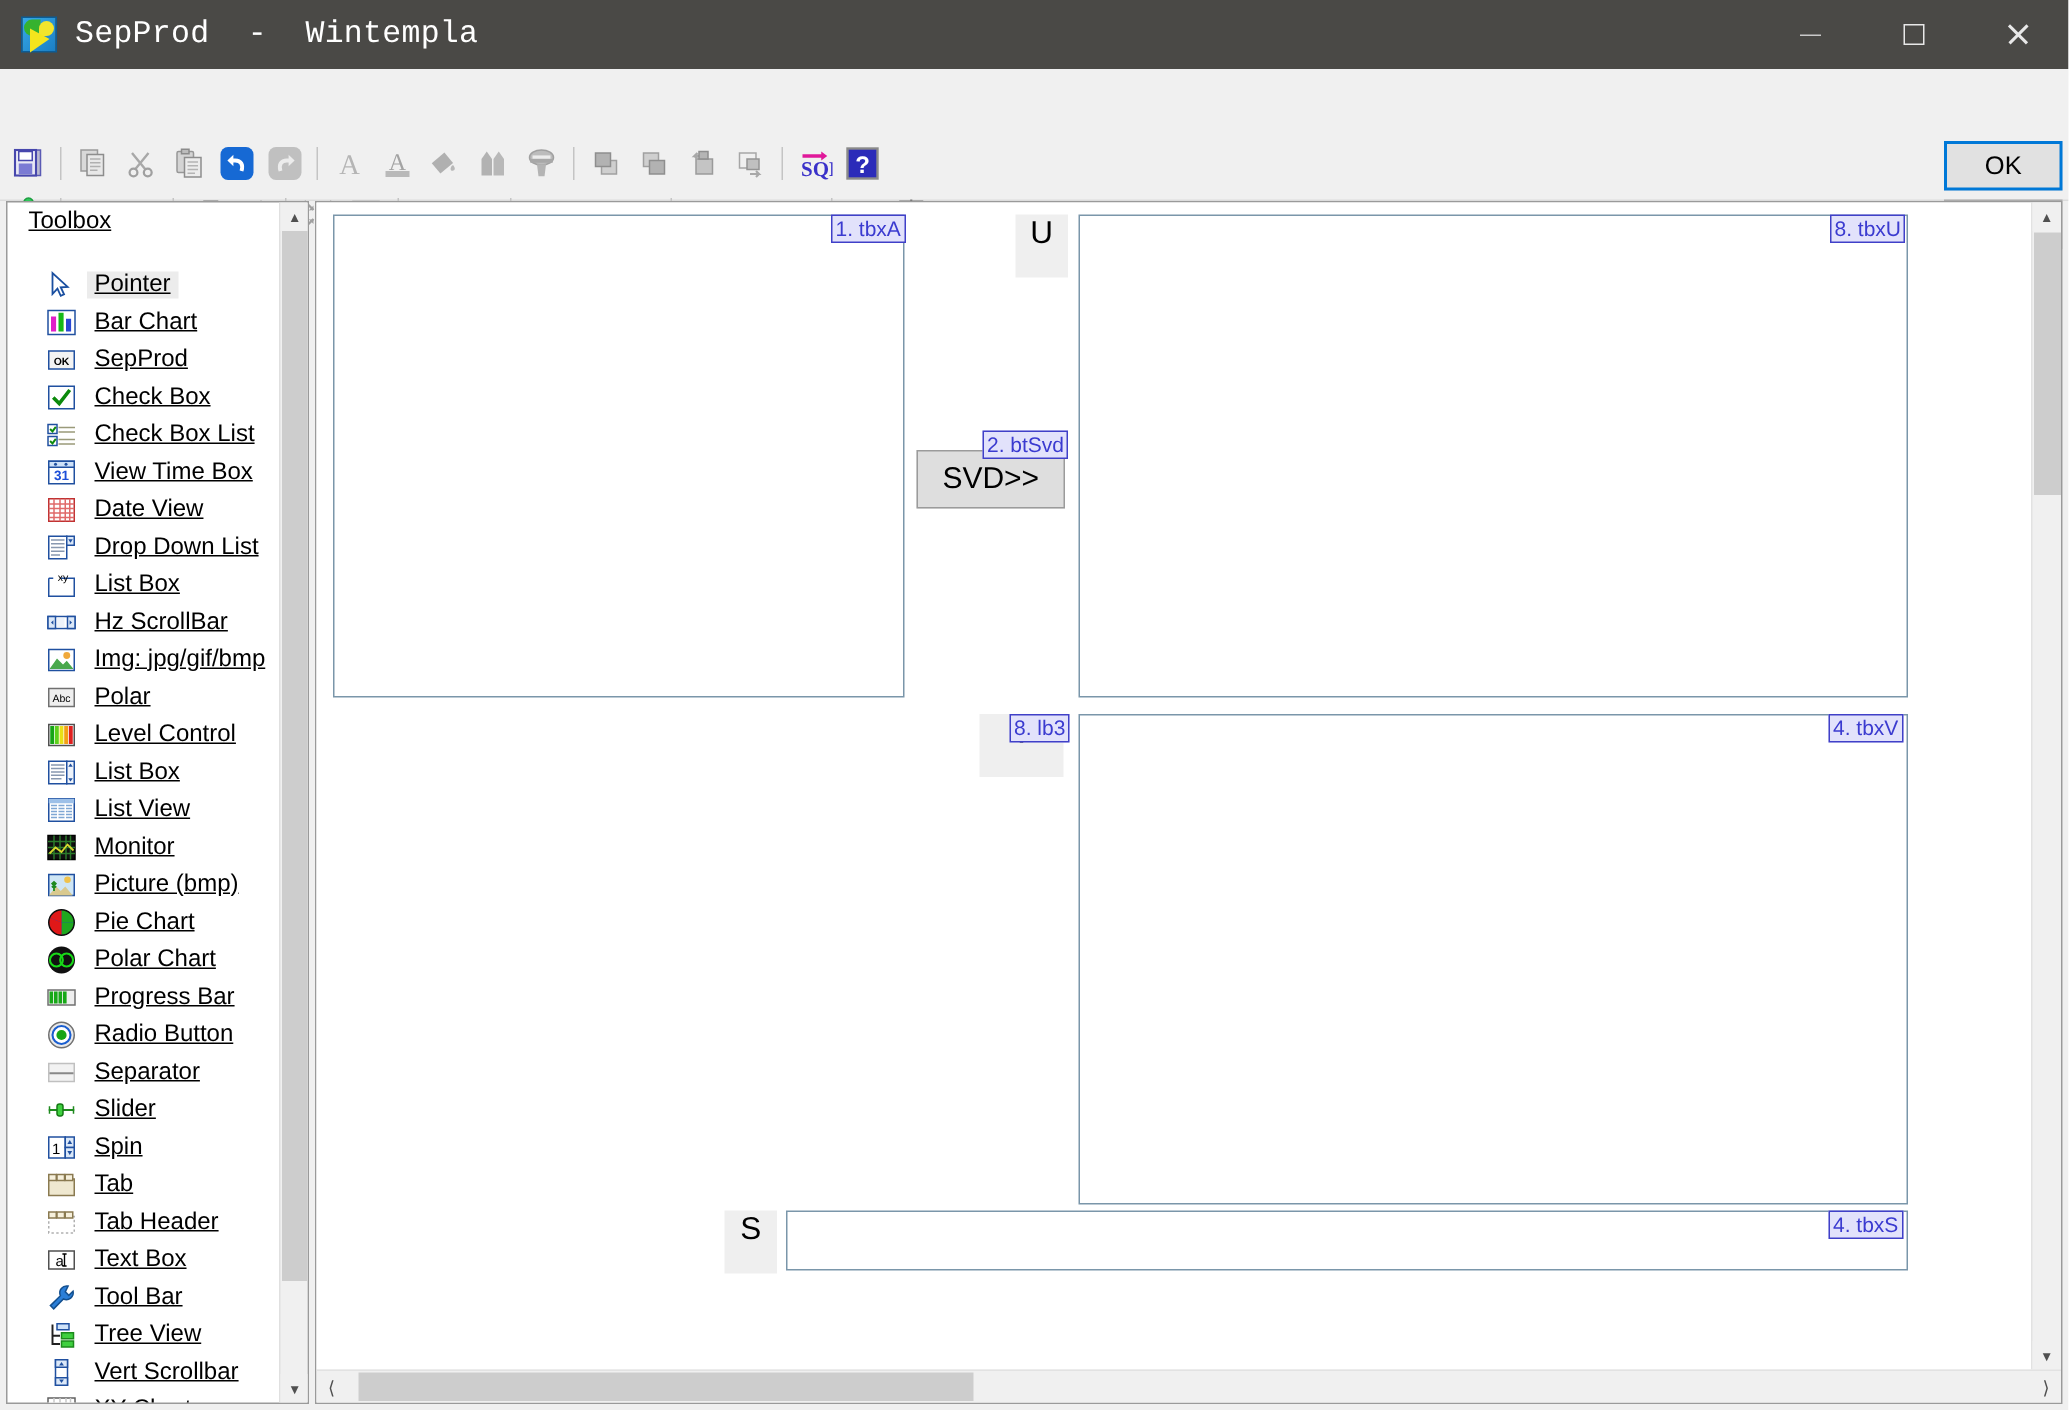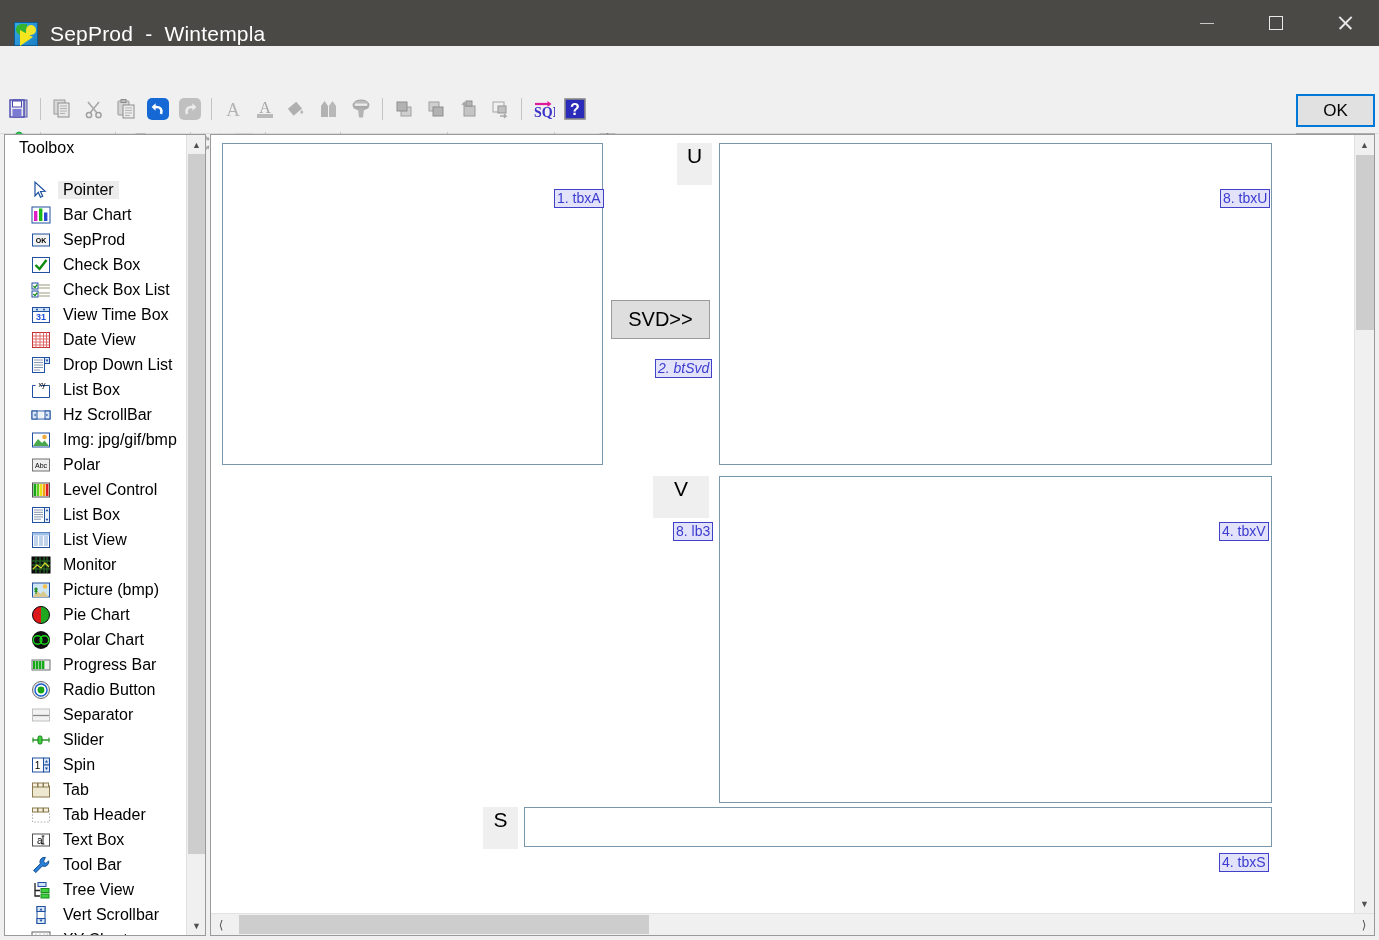--- a/index.html
+++ b/index.html
@@ -14,22 +14,23 @@
     position: relative;
     width: 1379px; height: 940px;
     background: #f0f0f0;
     display: flex; flex-direction: column;
   }
 
   
   .titlebar {
     height: 46px; flex: 0 0 46px;
     background: #4a4946;
-    display: flex; align-items: flex-end;
+    display: flex; align-items: center;
     position: relative;
+    font-family: Liberation Mono, monospace;
   }
   .app-icon {
     width: 24px; height: 24px;
     margin-left: 14px; margin-right: 12px;
     position: relative;
     background: linear-gradient(135deg, #37a9e8 0%, #1b7fc4 100%);
     border: 1px solid #0d5c94;
     flex: 0 0 auto;
   }
   .app-icon .leaf1 {
@@ -126,20 +127,21 @@
   }
 
   
   .toolbox {
     width: 202px; flex: 0 0 202px;
     background: #ffffff;
     border: 1px solid #9a9a9a;
     display: flex; flex-direction: column;
     position: relative;
     overflow: hidden;
+    text-decoration: underline;
   }
   .toolbox-inner { flex: 1 1 auto; position: relative; overflow: hidden; }
   .tbx-header {
     font-size: 16px; color: #000;
     padding: 4px 0 4px 14px;
     height: 26px;
   }
   .tbx-list { list-style: none; margin: 16px; padding: 0; }
   .tbx-item {
     height: 25px;
@@ -213,21 +215,20 @@
   .tag {
     position: absolute;
     background: #e2e2fb;
     border: 1px solid #4040c8;
     color: #3b3bd0;
     font-size: 14px;
     line-height: 17px;
     padding: 0 2px;
     white-space: nowrap;
     z-index: 6;
-    margin-top: 46px;
   }
 
   
   .v-scroll {
     width: 20px; flex: 0 0 20px;
     background: #f0f0f0;
     border-left: 1px solid #e2e2e2;
     display: flex; flex-direction: column; justify-content: space-between;
     position: relative;
   }
@@ -1035,21 +1036,21 @@
             <div class="w w-textbox" style="left: 508px; top: 8px; width: 553px; height: 322px;"></div>
             <div class="w w-label" style="left: 442px; top: 341px; width: 56px; height: 42px;">
               <span>V</span>
             </div>
             <div class="w w-textbox" style="left: 508px; top: 341px; width: 553px; height: 327px;"></div>
             <div class="w w-label" style="left: 272px; top: 672px; width: 35px; height: 42px;">
               <span>S</span>
             </div>
             <div class="w w-textbox" style="left: 313px; top: 672px; width: 748px; height: 40px;"></div>
             <div class="tag" style="left: 343px; top: 8px;">1. tbxA</div>
-            <div class="tag" style="left: 444px; top: 178px; font-style: italic;">2. btSvd</div>
+            <div class="tag" style="left: 444px; top: 152px;">2. btSvd</div>
             <div class="tag" style="left: 1009px; top: 8px;">8. tbxU</div>
             <div class="tag" style="left: 462px; top: 341px;">8. lb3</div>
             <div class="tag" style="left: 1008px; top: 341px;">4. tbxV</div>
             <div class="tag" style="left: 1008px; top: 672px;">4. tbxS</div>
           </div>
         <div class="v-scroll">
           <div class="sb-arrow">▲</div>
           <div class="v-thumb"></div>
           <div class="sb-arrow">▼</div>
         </div>

